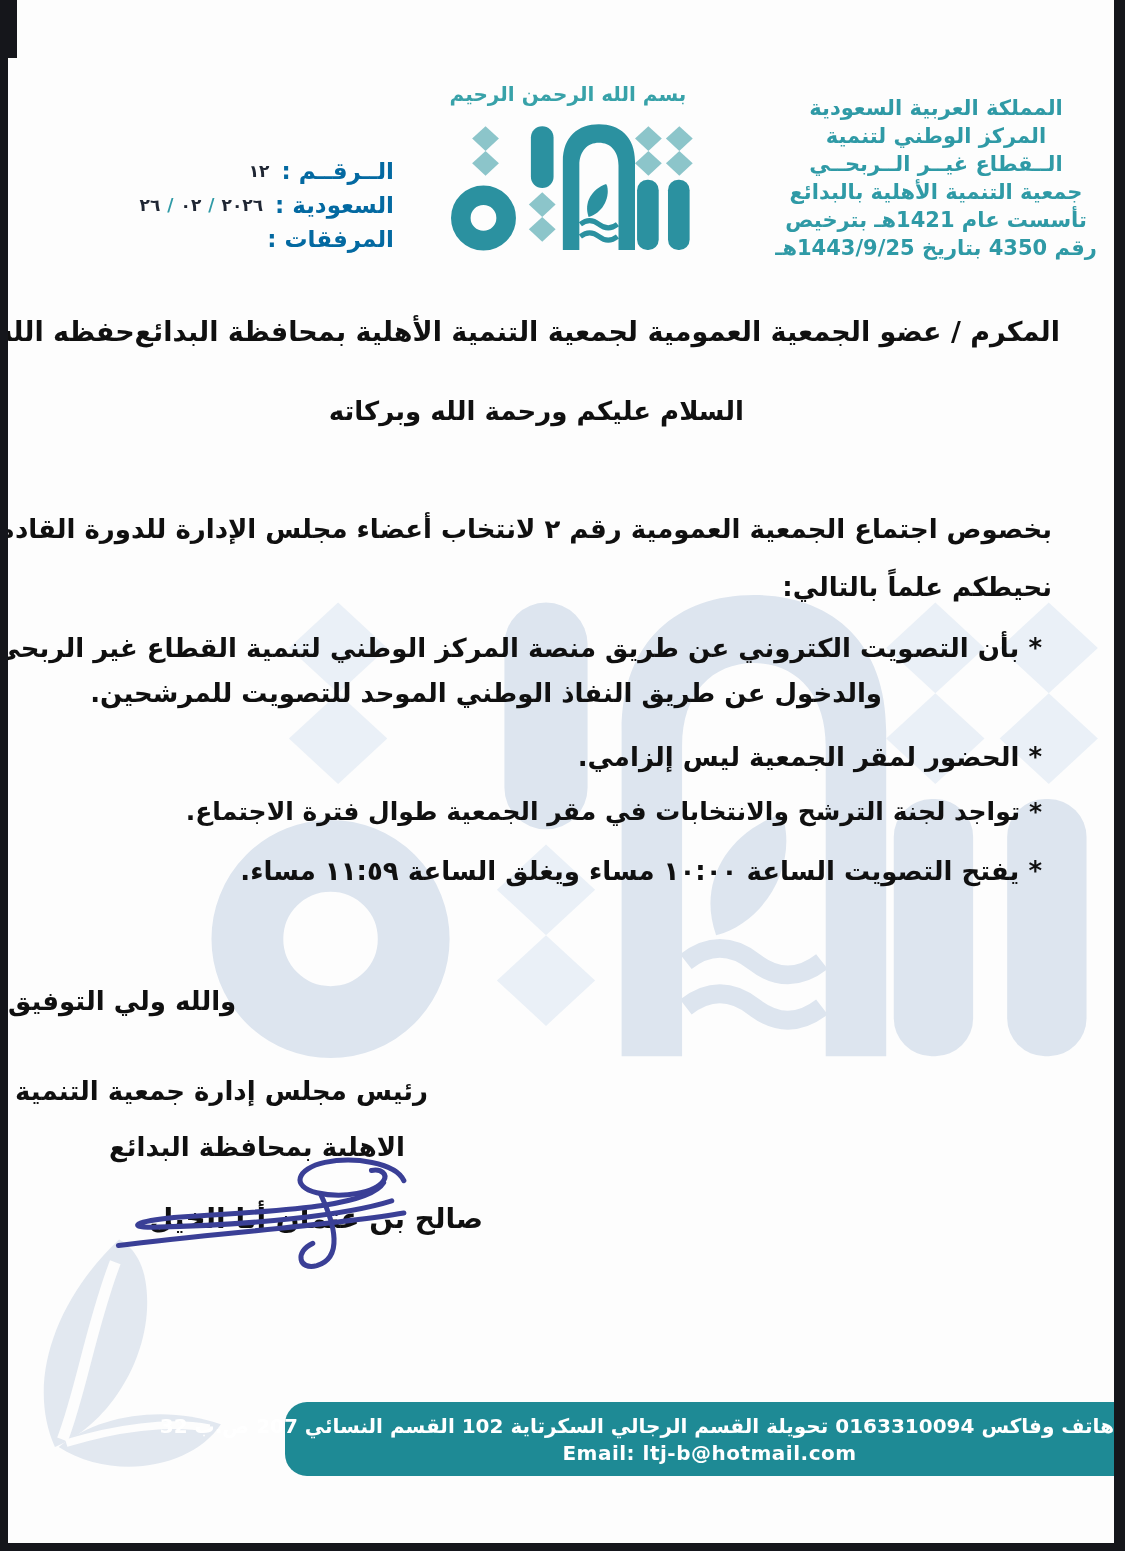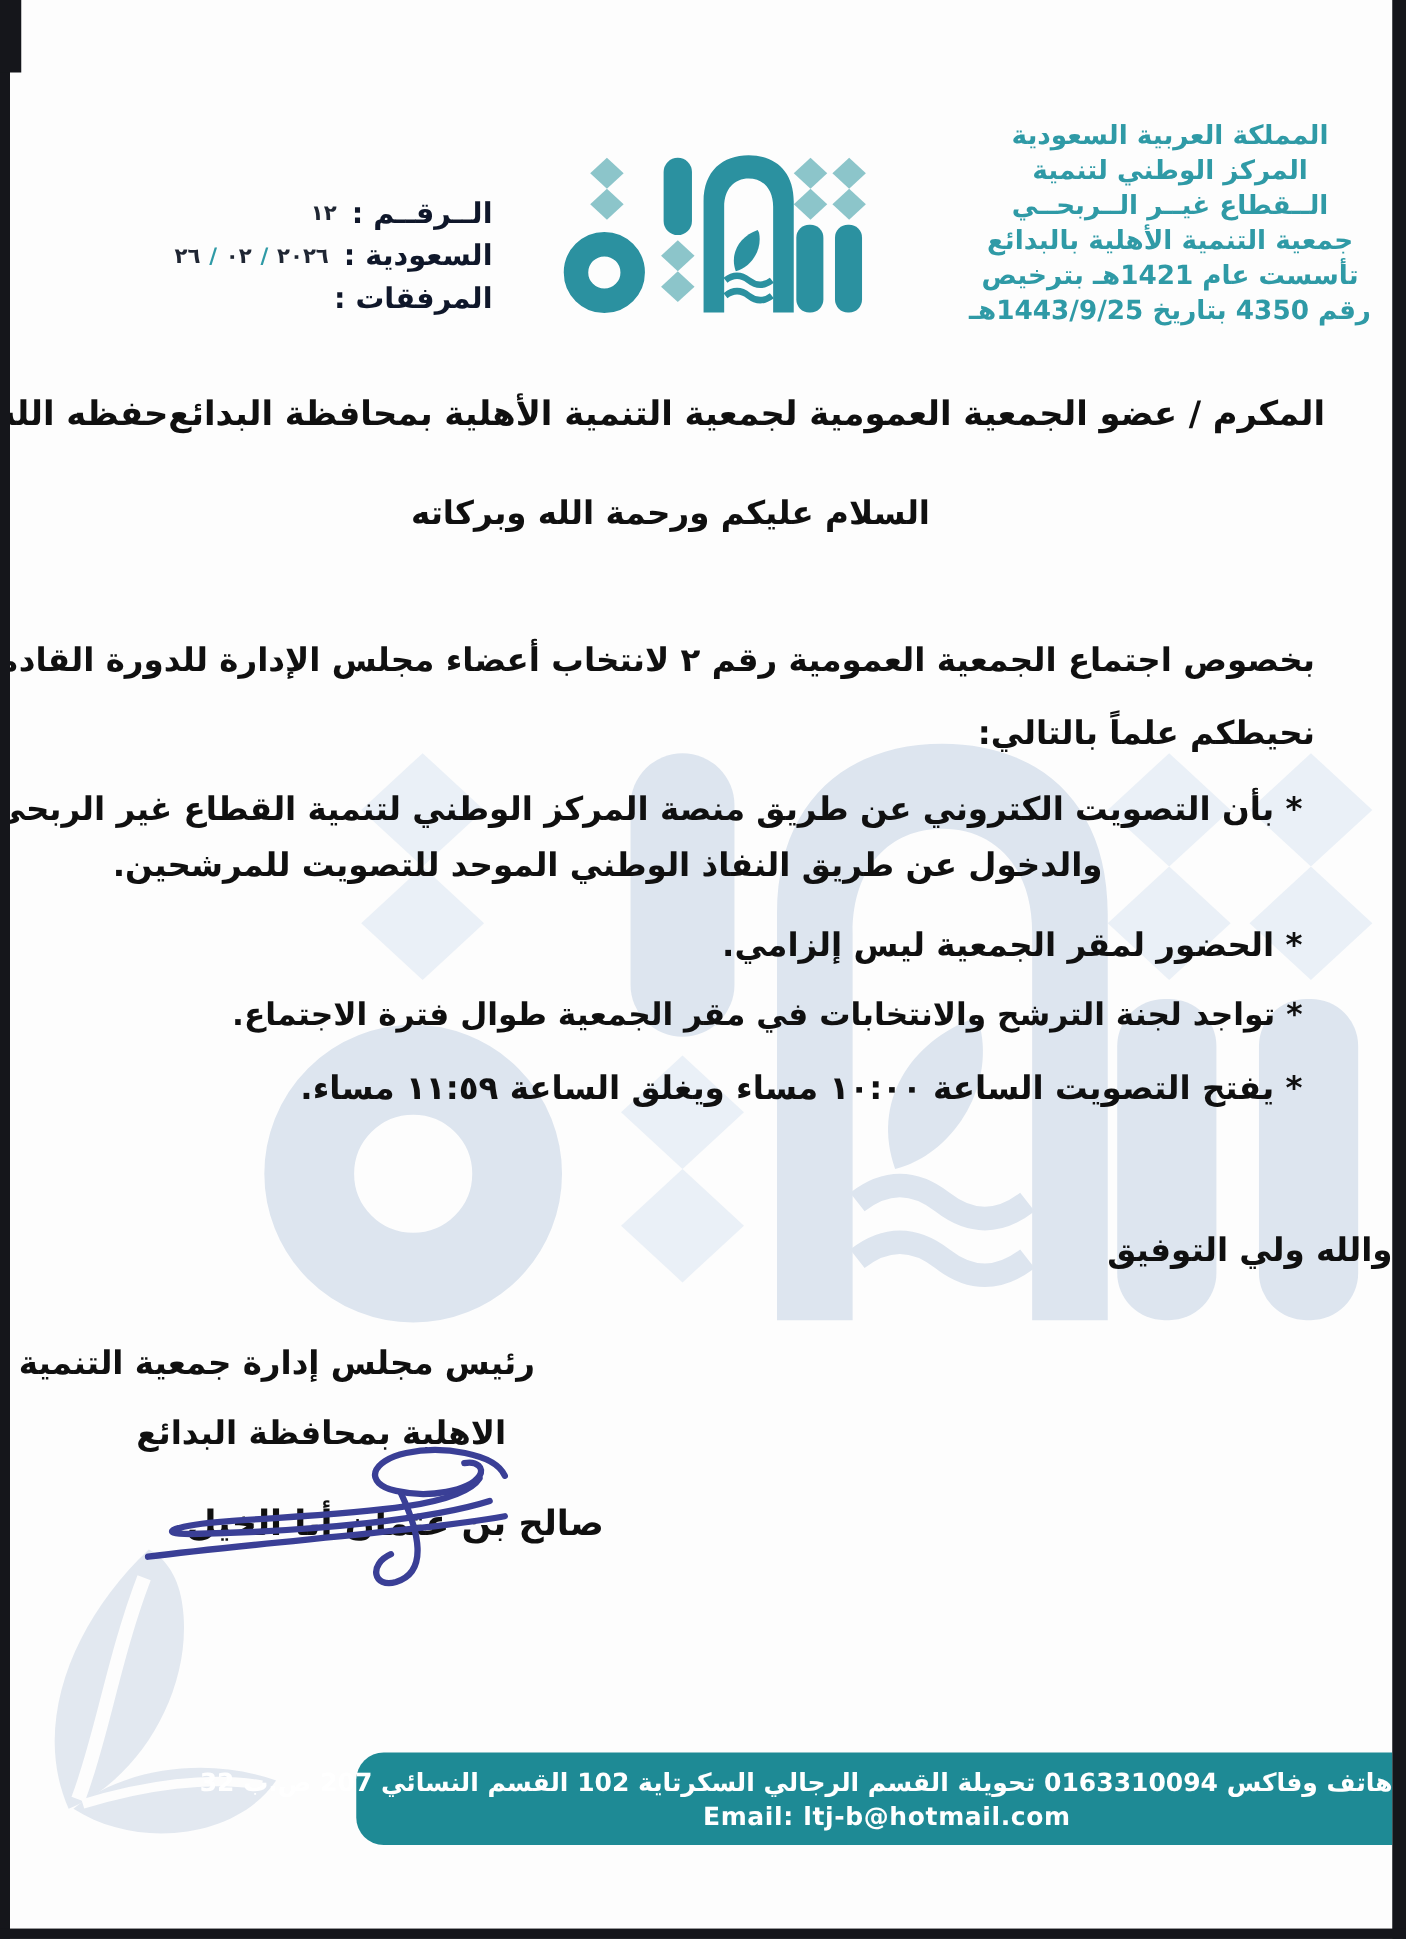--- a/index.html
+++ b/index.html
@@ -25,35 +25,35 @@
   .logo-colors{--c1:#2b91a0;--c2:#8cc5ca;}
   .wm-colors{--c1:#dde5ef;--c2:#eaf0f7;}
   
   .bismillah{position:absolute;left:400px;top:82px;width:320px;text-align:center;
     font-size:20px;font-weight:bold;color:#38a2a9;direction:rtl;z-index:2;}
   .logo-svg{position:absolute;left:429px;top:118px;width:262px;height:134px;z-index:2;}
   .org{position:absolute;top:94px;left:765px;width:326px;text-align:center;
     font-size:21px;font-weight:bold;color:#2f9aa6;line-height:28px;direction:rtl;z-index:2;}
   .refs{position:absolute;left:84px;top:154px;width:302px;direction:rtl;z-index:2;}
   .ref-row{display:flex;align-items:center;gap:12px;height:34px;}
-  .ref-label{color:#0f172a;font-weight:bold;font-size:23px;white-space:nowrap;}
+  .ref-label{color:#0369a1;font-weight:bold;font-size:23px;white-space:nowrap;}
   .ref-value{color:#1f2633;font-weight:bold;font-size:17px;white-space:nowrap;}
   .sep{color:#2f9aa6;margin:0 7px;font-weight:bold;}
   
   .btxt{position:absolute;direction:rtl;color:#101010;font-weight:bold;z-index:2;white-space:nowrap;}
   .salutation{left:66px;right:54px;top:316px;display:flex;justify-content:space-between;font-size:27px;}
   .greeting{right:370px;top:396px;font-size:26px;}
   .subject{right:62px;top:514px;font-size:26px;}
   .intro{right:62px;top:572px;font-size:26px;}
   .b1{right:72px;top:633px;font-size:26px;}
   .b1b{right:232px;top:678px;font-size:26px;}
   .b2{right:72px;top:742px;font-size:26px;}
   .b3{right:72px;top:797px;font-size:25px;}
   .b4{right:72px;top:856px;font-size:26px;}
-  .closing{left:0;right:0;top:986px;text-align:right;font-size:26px;}
+  .closing{left:0;right:0;top:986px;text-align:left;font-size:26px;}
   .signer-t1{left:78px;top:1076px;width:342px;text-align:left;font-size:26px;}
   .signer-t2{left:78px;top:1132px;width:342px;text-align:center;font-size:26px;}
   .signer-name{left:96px;top:1202px;width:424px;text-align:center;font-size:28px;}
   .signature-svg{position:absolute;left:74px;top:1150px;width:334px;height:126px;z-index:3;}
   
   .footer-band{
     position:absolute;left:277px;right:0;top:1402px;height:74px;
     background:#1e8a95;border-radius:22px 0 0 22px;
     display:flex;flex-direction:column;justify-content:center;gap:3px;
     color:#fff;text-align:center;z-index:2;
@@ -98,20 +98,21 @@
   <svg class="wm-center wm-colors" viewBox="0 0 250 130" preserveAspectRatio="xMidYMid meet">
     <use href="#tnm-logo"></use>
   </svg>
   <svg class="wm-leaf" viewBox="0 0 160 140" preserveAspectRatio="xMidYMid meet">
     <path fill="#e2e8f0" d="M 62 4 C 30 34 12 78 28 114 C 58 102 82 62 76 26 C 74 14 68 7 62 4 Z"></path>
     <path fill="none" stroke="#fdfdfd" stroke-width="6" d="M 60 16 C 47 50 42 84 32 110"></path>
     <path fill="#e2e8f0" d="M 30 114 C 52 96 88 92 116 102 C 100 126 58 132 30 114 Z"></path>
     <path fill="none" stroke="#fdfdfd" stroke-width="4" d="M 34 112 C 60 104 88 100 110 104"></path>
   </svg>
 
+  <div class="bismillah">بسم الله الرحمن الرحيم</div>
   <svg class="logo-svg logo-colors" viewBox="0 0 250 130" preserveAspectRatio="xMidYMid meet">
     <use href="#tnm-logo"></use>
   </svg>
 
   <div class="org">
     <div>المملكة العربية السعودية</div>
     <div>المركز الوطني لتنمية</div>
     <div>الــقطاع غيــر الــربحــي</div>
     <div>جمعية التنمية الأهلية بالبدائع</div>
     <div>تأسست عام 1421هـ بترخيص</div>

